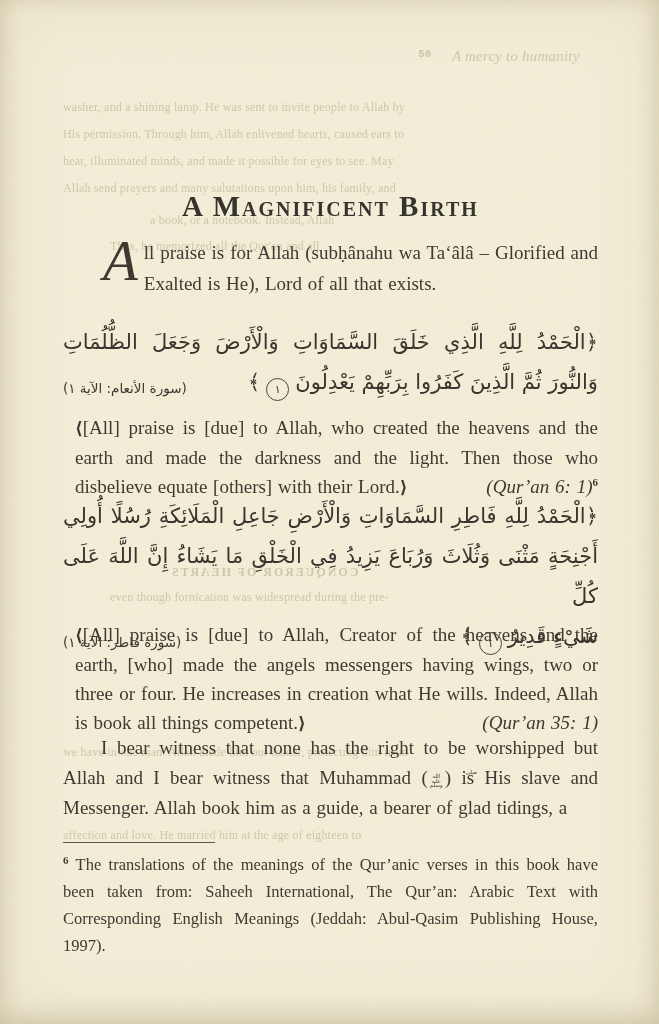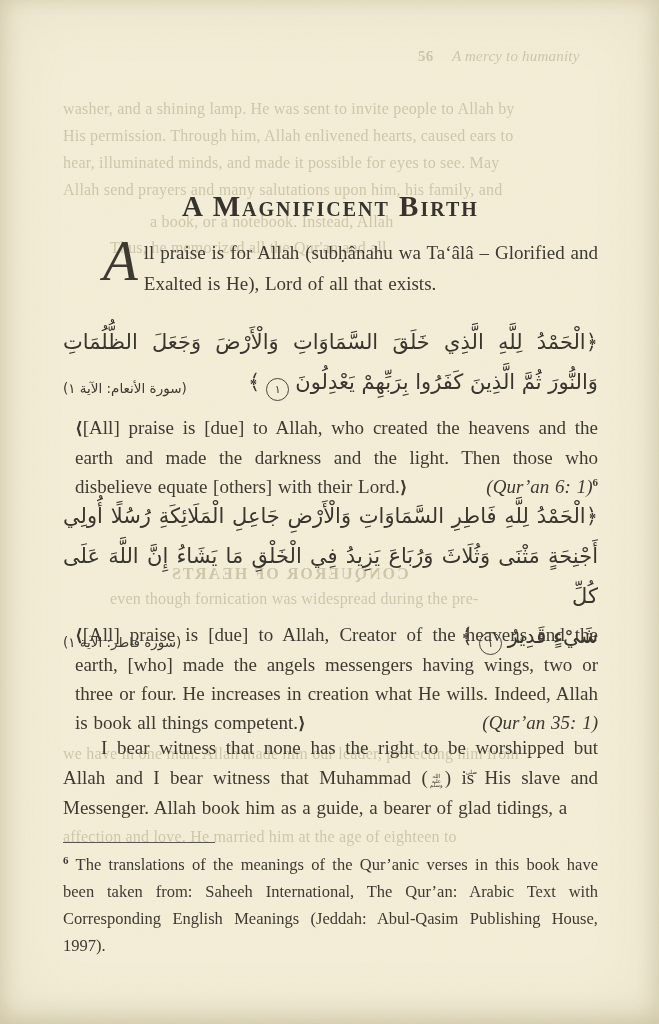--- a/index.html
+++ b/index.html
@@ -9,21 +9,21 @@
     font-family:"Liberation Serif","DejaVu Serif",serif;
     color:#3a372e;
     box-shadow:inset 0 0 70px rgba(125,110,62,.10), inset 0 -12px 22px rgba(125,110,62,.14),
                inset -8px 0 18px rgba(125,110,62,.08), inset 8px 0 18px rgba(125,110,62,.07);
   }
   .noise{position:absolute;inset:0;opacity:.05;pointer-events:none;z-index:3;}
   
   .bleed{position:absolute;inset:0;z-index:0;pointer-events:none;}
   .bleed div{
     position:absolute;color:#a89f7e;opacity:.5;filter:blur(.7px);
-    font-size:16px;white-space:nowrap;letter-spacing:.2px;
+    font-size:12px;white-space:nowrap;letter-spacing:.2px;
   }
   
   .blk{position:absolute;left:63px;width:535px;z-index:2;}
   .title{
     top:190px;text-align:center;font-weight:bold;font-variant:small-caps;
     font-size:29px;letter-spacing:2px;color:#32302a;
   }
   .para{font-size:19px;line-height:31px;text-align:justify;word-spacing:1px;}
   .opening{top:237px;}
   .dropcap{
@@ -66,21 +66,21 @@
   }
   .footrule{top:842px;width:152px;border-top:1.2px solid #59544a;}
   .footnote{top:851px;font-size:16.5px;line-height:27px;text-align:justify;word-spacing:.5px;}
 </style>
 </head>
 <body>
 
 <div class="page">
 
   <div class="bleed" id="bleed-layer">
-      <div style="top: 48px; left: 418px; font-size: 15px; font-weight: 700;">56</div>
+      <div style="top: 48px; left: 418px; font-size: 11px; font-weight: 700; font-family: Liberation Mono, monospace;">56</div>
       <div style="top: 48px; left: 452px; font-size: 15px; font-style: italic;">A mercy to humanity</div>
       <div style="top: 100px; left: 63px;">washer, and a shining lamp. He was sent to invite people to Allah by</div>
       <div style="top: 127px; left: 63px;">His permission. Through him, Allah enlivened hearts, caused ears to</div>
       <div style="top: 154px; left: 63px;">hear, illuminated minds, and made it possible for eyes to see. May</div>
       <div style="top: 181px; left: 63px;">Allah send prayers and many salutations upon him, his family, and</div>
       <div style="top: 213px; left: 150px;">a book, or a notebook. Instead, Allah</div>
       <div style="top: 239px; left: 110px;">Thus, he memorized all the Qur'an and all</div>
       <div style="top: 565px; left: 170px; font-weight: 700; letter-spacing: 2px; transform: scaleX(-1);">CONQUEROR OF HEARTS</div>
       <div style="top: 590px; left: 110px;">even though fornication was widespread during the pre-</div>
       <div style="top: 745px; left: 63px;">we have in one man. Allah made him our leader, protecting him from</div>

